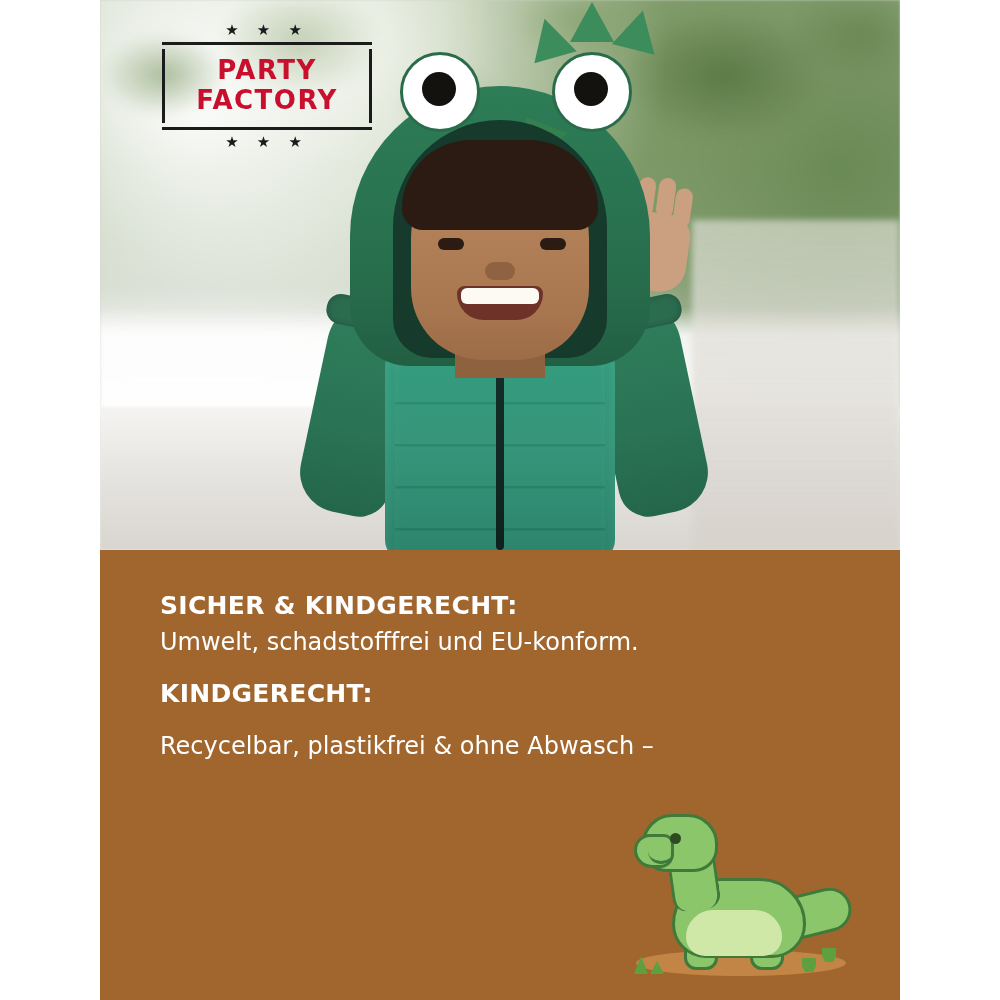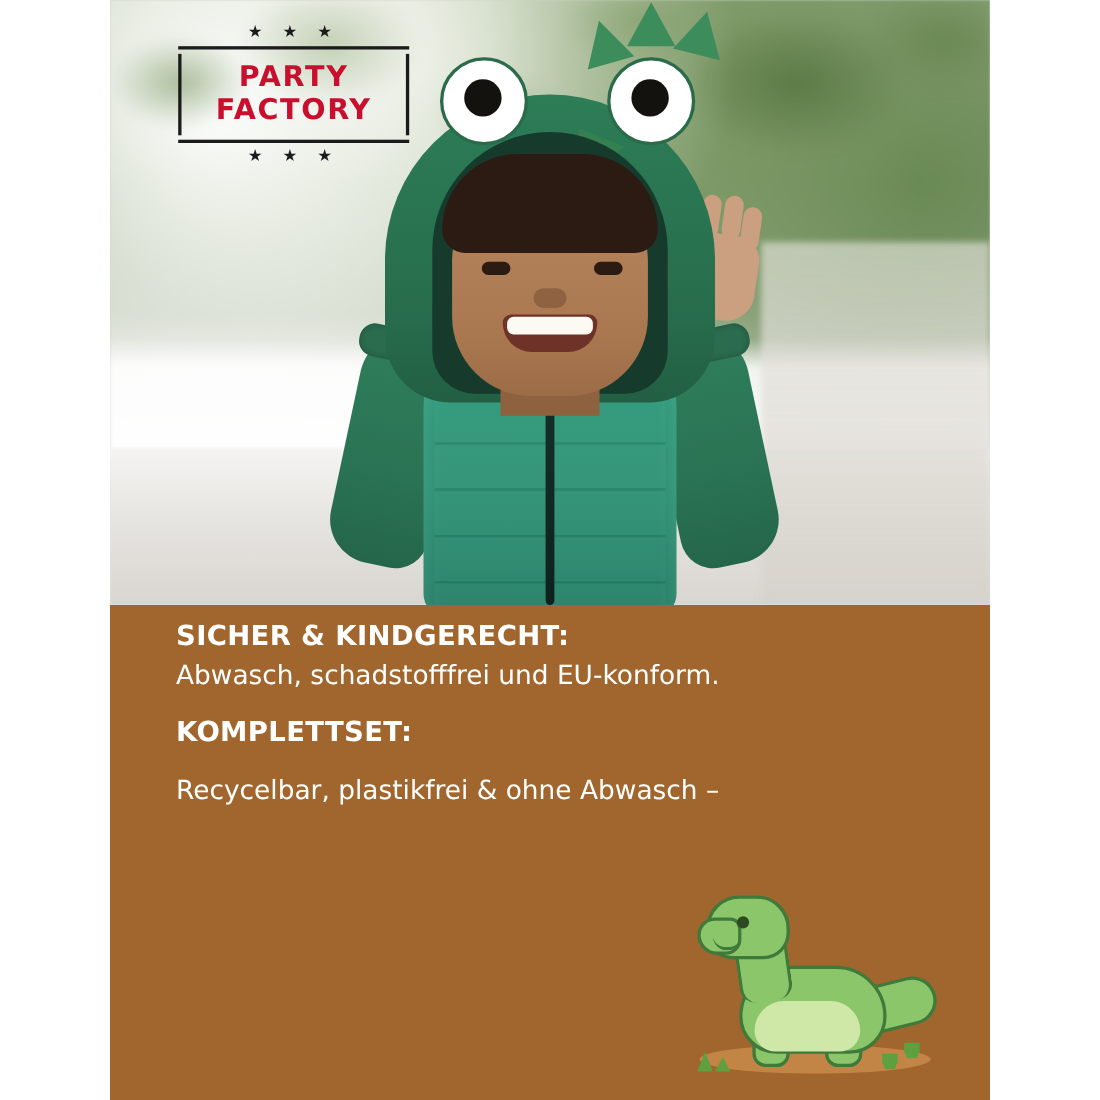--- a/index.html
+++ b/index.html
@@ -321,21 +321,21 @@
     left: 100px;
     top: 550px;
     width: 800px;
     height: 450px;
     background: #a0662d;
     overflow: hidden;
   }
   .bullets {
     position: absolute;
     left: 60px;
-    top: 14px;
+    top: 42px;
     width: 690px;
   }
   .bullet { margin-bottom: 22px; }
   .bullet-title {
     font-family: "DejaVu Sans", "Liberation Sans", sans-serif;
     font-weight: bold;
     font-size: 25px;
     letter-spacing: 0.3px;
     color: #ffffff;
     margin: 0 0 6px 0;
@@ -586,25 +586,25 @@
         <div class="teeth"></div>
       </div>
     </div>
   </div>
 
   <div class="panel">
     <div class="bullets">
 
       <div class="bullet">
         <p class="bullet-title">SICHER &amp; KINDGERECHT:</p>
-        <p class="bullet-line">Abwasch, schadstofffrei und EU-konform.</p>
+        <p class="bullet-line">Umwelt, schadstofffrei und EU-konform.</p>
       </div>
 
       <div class="bullet">
-        <p class="bullet-title">KOMPLETTSET:</p>
+        <p class="bullet-title">KINDGERECHT:</p>
       </div>
 
       <div class="bullet">
         <p class="bullet-line">Recycelbar, plastikfrei &amp; ohne Abwasch –</p>
       </div>
 
     </div>
 
     <div class="mascot">
       <div class="ground"></div>

